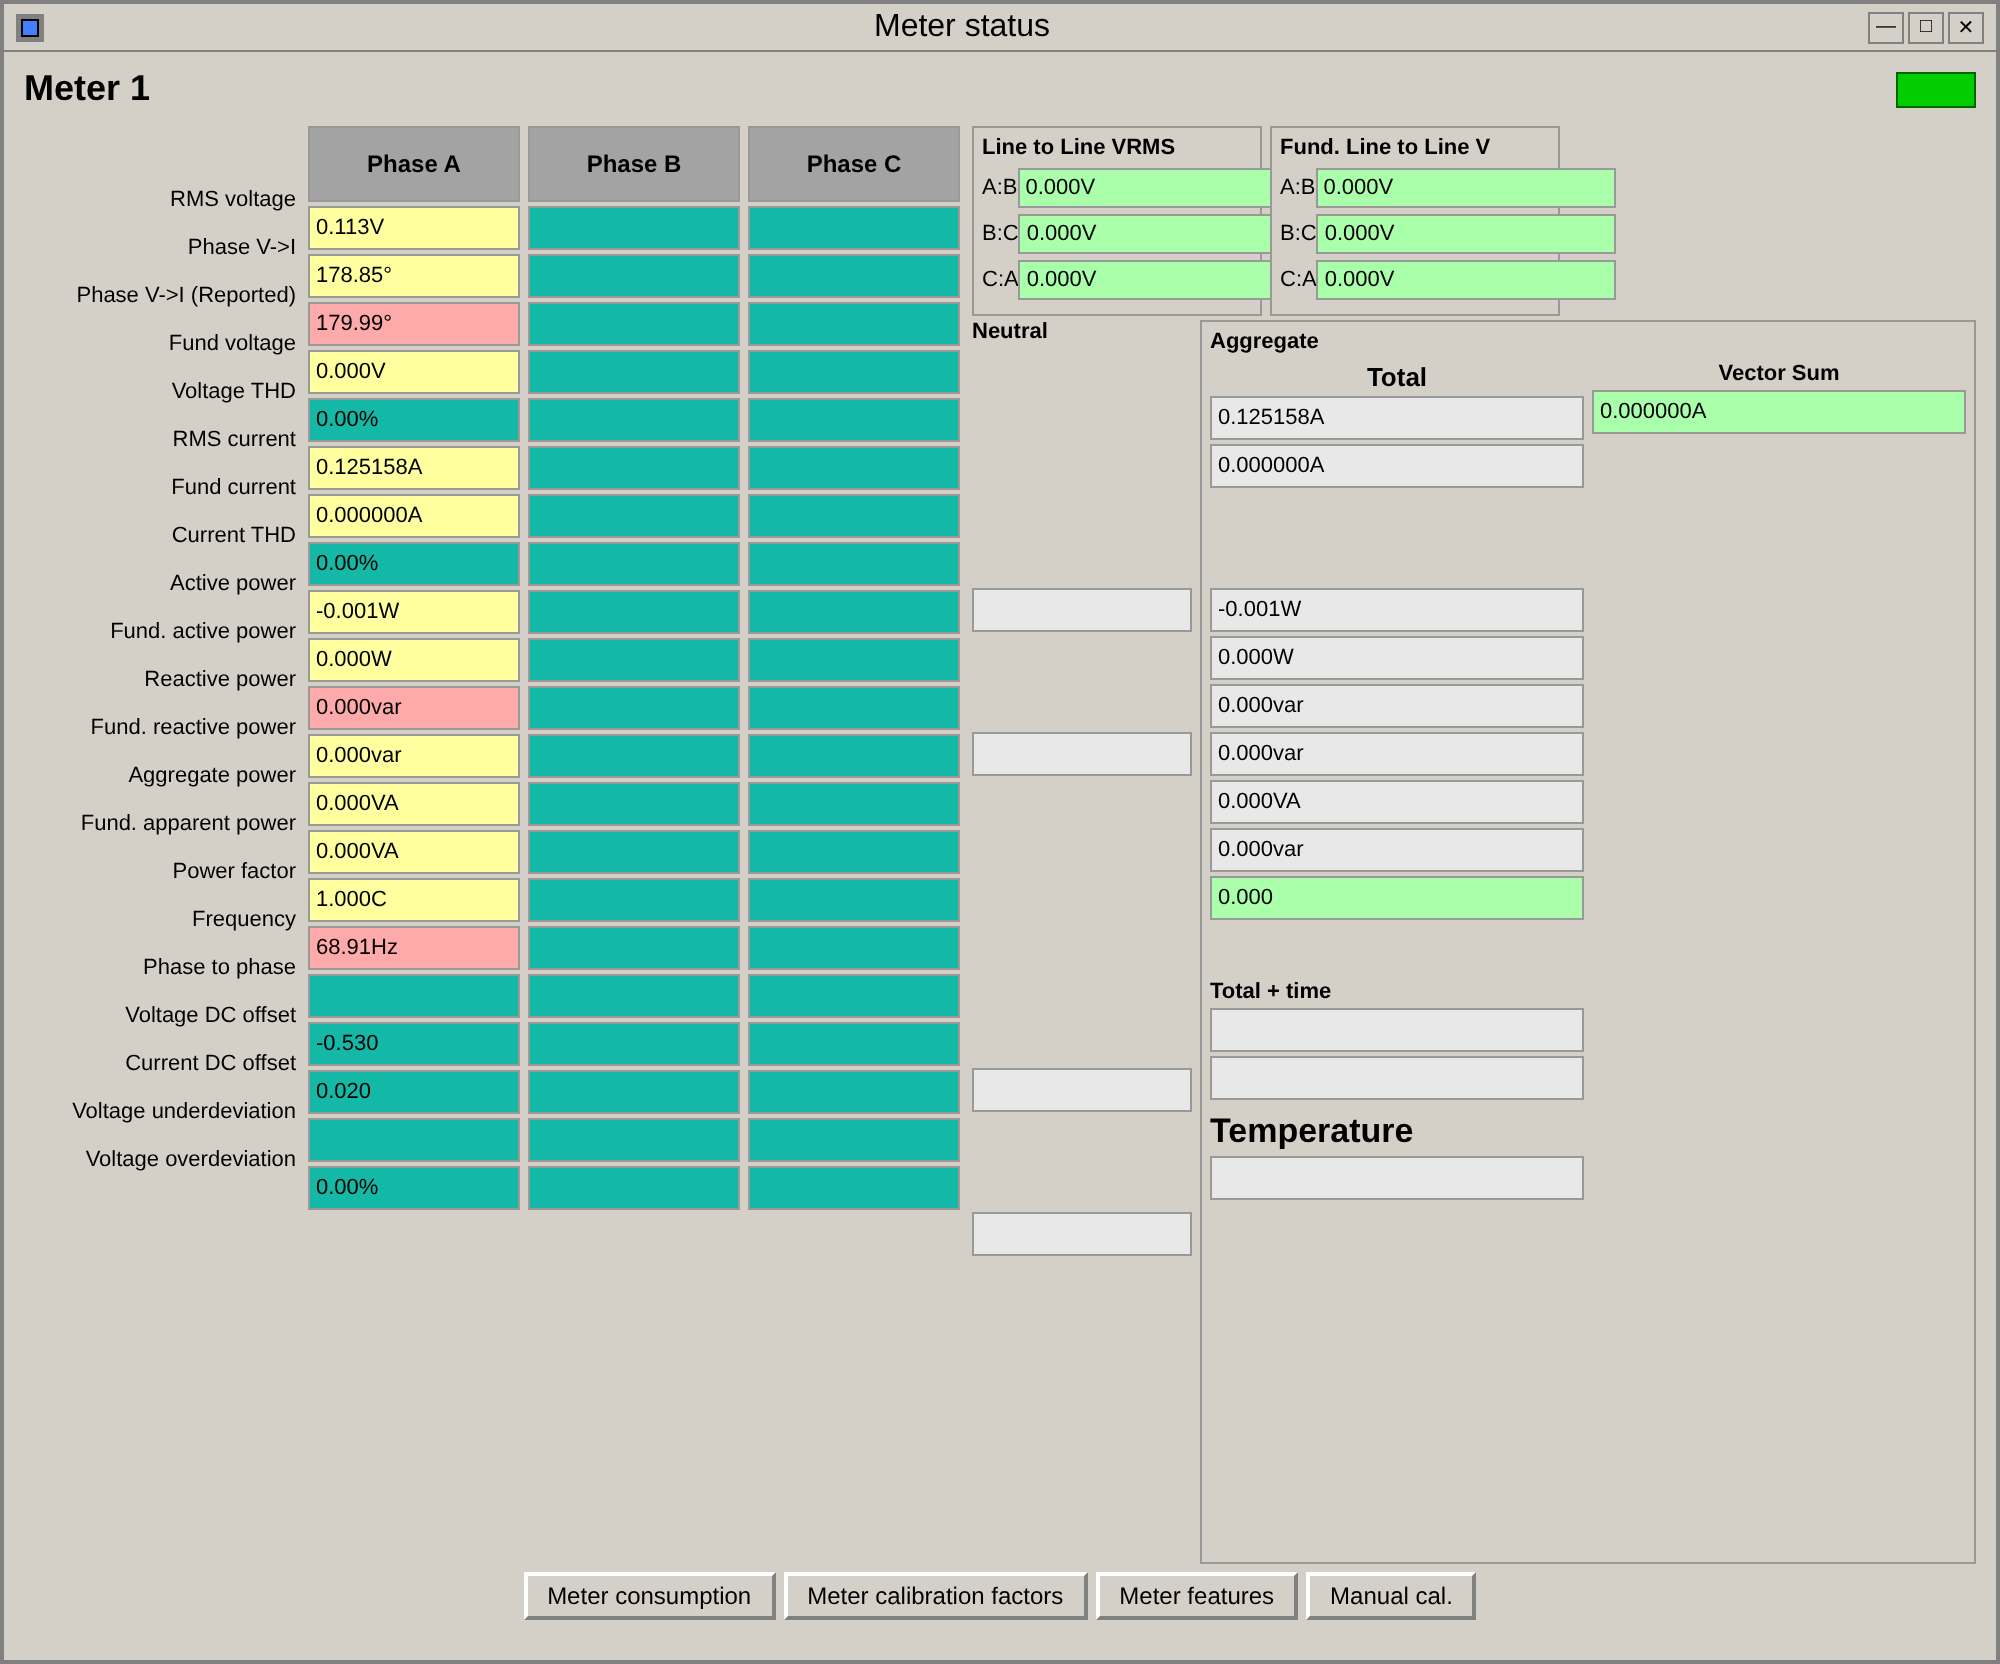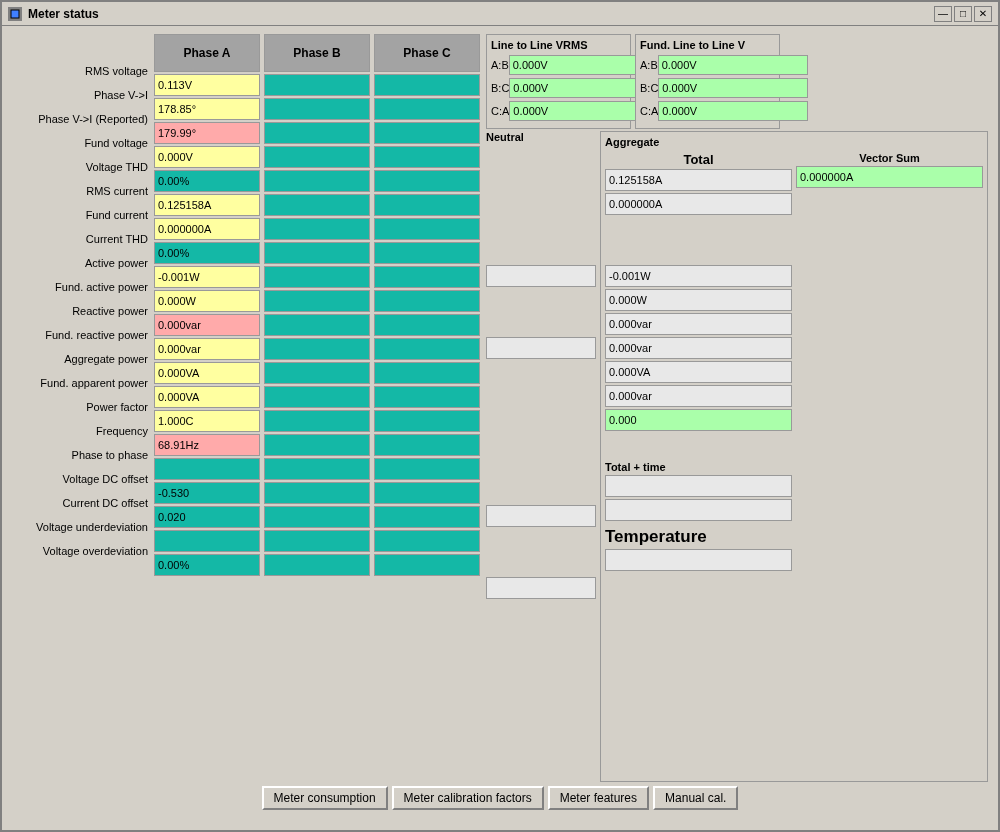--- a/index.html
+++ b/index.html
@@ -32,22 +32,23 @@
       width: 14px;
       height: 14px;
       background: #808080;
       margin-right: 6px;
       display: flex;
       align-items: center;
       justify-content: center;
     }
     .titlebar-title {
       flex: 1;
-      font-size: 12px;
-      font-weight: bold;
+      font-size: 16px;
+      font-weight: normal;
+      text-align: center;
     }
     .titlebar-buttons {
       display: flex;
       gap: 2px;
     }
     .titlebar-btn {
       width: 18px;
       height: 16px;
       background: #d4d0c8;
       border: 1px solid #808080;
@@ -194,20 +195,24 @@
     </div>
     <span class="titlebar-title">Meter status</span>
     <div class="titlebar-buttons">
       <button class="titlebar-btn">—</button>
       <button class="titlebar-btn">□</button>
       <button class="titlebar-btn">✕</button>
     </div>
   </div>
 
   <div class="content">
+    <div class="header-row">
+      <span class="meter-title">Meter 1</span>
+      <div class="status-light"></div>
+    </div>
 
     <div style="display:flex; flex:1; overflow:hidden;">
 
       <div class="left-labels">
         <div style="height:26px;"></div>
         <div class="row-label">RMS voltage</div>
         <div class="row-label">Phase V-&gt;I</div>
         <div class="row-label">Phase V-&gt;I (Reported)</div>
         <div class="row-label">Fund voltage</div>
         <div class="row-label">Voltage THD</div>

